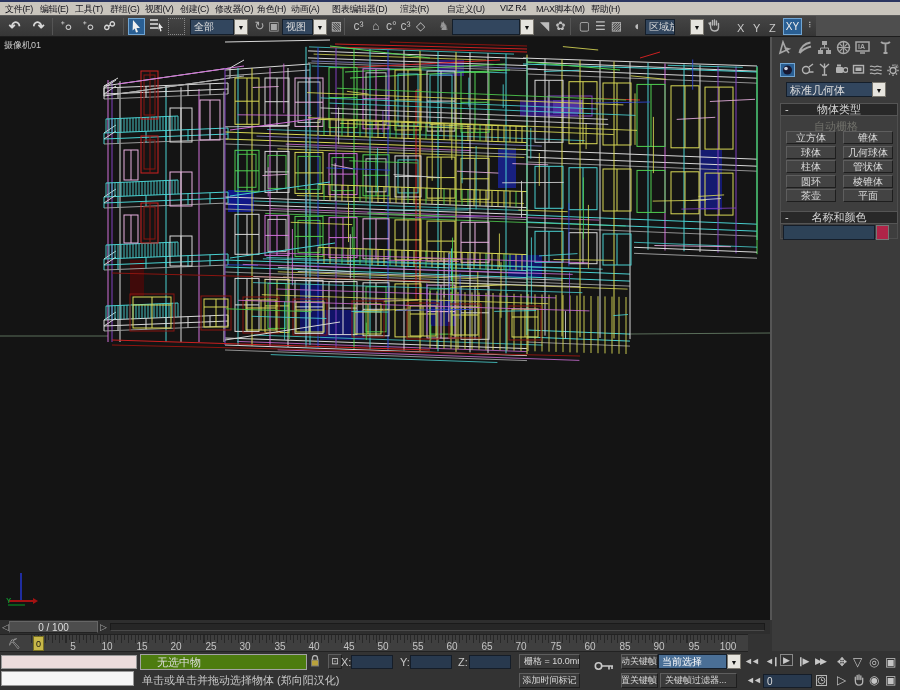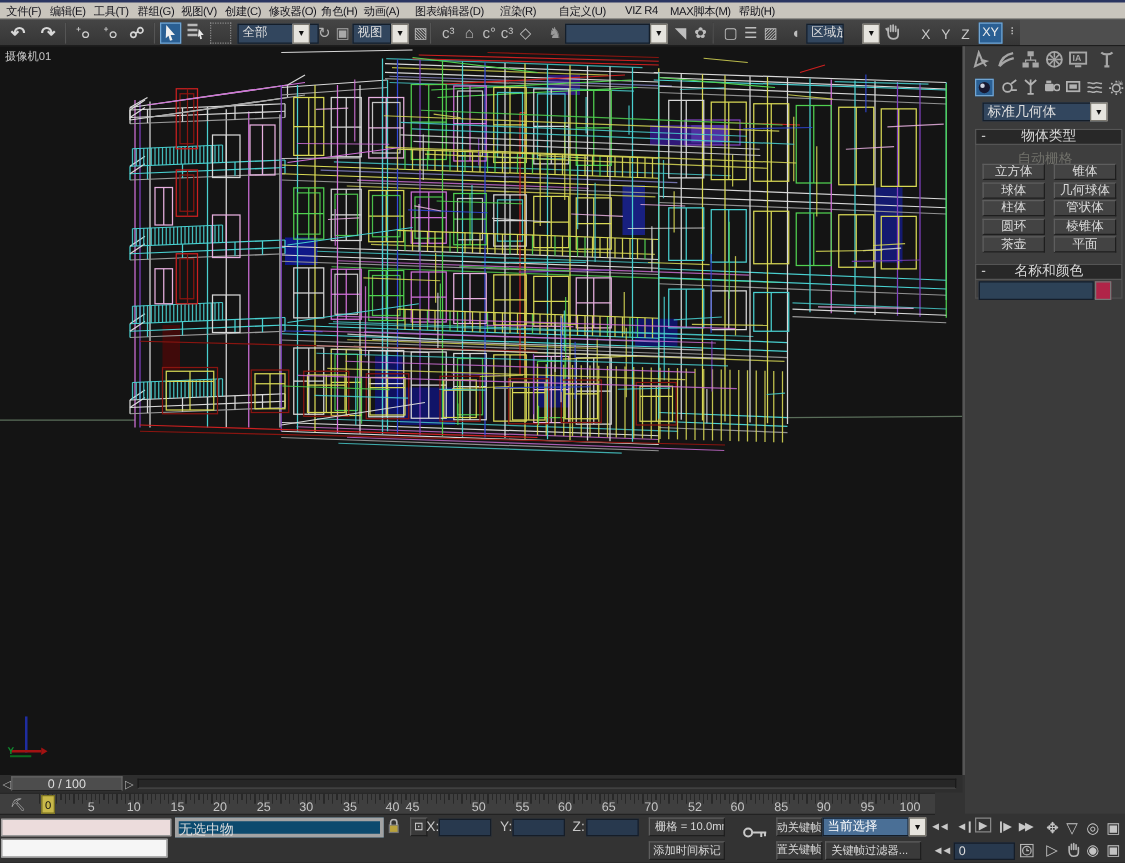--- a/index.html
+++ b/index.html
@@ -81,21 +81,21 @@
     <div class="ti tsel" style="left:128px"><svg width="13" height="14" viewBox="0 0 13 14">
           <path d="M3 1 L10 9 L6.5 9 L8 13 L6 13.6 L4.8 9.6 L2.6 11.5 Z" fill="#f0f0f0"></path>
         </svg></div>
     <div class="ti" style="left:148px"><svg width="15" height="14" viewBox="0 0 15 14">
           <rect x="1" y="1" width="8" height="2" fill="#b8b8b8"></rect>
           <rect x="1" y="5" width="8" height="2" fill="#b8b8b8"></rect>
           <rect x="1" y="9" width="8" height="2" fill="#b8b8b8"></rect>
           <path d="M10 5 L14 10 L11.8 10 L12.6 13 L11.2 13.4 L10.5 10.6 L9.3 11.8 Z" fill="#e8e8e8"></path>
         </svg></div>
     <div class="ti" style="left:168px;border:1px dotted #888"></div>
-    <div class="ddfield" style="left:190px;width:65px">全部</div>
+    <div class="ddfield" style="left:190px;width:44px">全部</div>
     <div class="ddbtn" style="left:234px">▼</div>
     <div class="ti" style="left:251px;color:#b0b0b0">↻</div>
     <div class="ti" style="left:267px;width:14px;color:#a8a8a8">▣</div>
 
     <div class="ddfield" style="left:282px;width:31px;">视图</div>
     <div class="ddbtn" style="left:313px">▼</div>
     <div class="ti" style="left:328px">▧</div>
     <div class="tsep" style="left:344px"></div>
     <div class="ti" style="left:350px">c³</div>
     <div class="ti" style="left:367px">⌂</div>
@@ -965,39 +965,40 @@
     <div id="rticks2"></div>
     <span class="num" style="left:38px">0</span>
     <span class="num" style="left:73px">5</span>
     <span class="num" style="left:107px">10</span>
     <span class="num" style="left:142px">15</span>
     <span class="num" style="left:176px">20</span>
     <span class="num" style="left:211px">25</span>
     <span class="num" style="left:245px">30</span>
     <span class="num" style="left:280px">35</span>
     <span class="num" style="left:314px">40</span>
-    <span class="num" style="left:330px">45</span>
+    <span class="num" style="left:349px">45</span>
     <span class="num" style="left:383px">50</span>
     <span class="num" style="left:418px">55</span>
     <span class="num" style="left:452px">60</span>
     <span class="num" style="left:487px">65</span>
     <span class="num" style="left:521px">70</span>
-    <span class="num" style="left:556px">52</span>
+    <span class="num" style="left:556px">75</span>
     <span class="num" style="left:590px">60</span>
     <span class="num" style="left:625px">85</span>
     <span class="num" style="left:659px">90</span>
     <span class="num" style="left:694px">95</span>
     <span class="num" style="left:728px">100</span>
     <div style="position:absolute;left:8px;top:3px;color:#bbb;font-size:10px">⛏</div>
     <div id="tslider0">0</div>
   </div>
   <div id="statusarea">
     <div style="position:absolute;left:1px;top:3px;width:136px;height:14px;background:#ecdcdc;border:1px solid #999"></div>
     <div style="position:absolute;left:1px;top:19px;width:133px;height:15px;background:#f6f6f6;border:1px solid #999"></div>
-    <div style="position:absolute;left:140px;top:2px;width:167px;height:16px;background:#0c4a6e;border:3px solid #a3a3a3;color:#ddd;font-size:11px;line-height:14px;padding-left:0">无选中物</div>
+    <div style="position:absolute;left:140px;top:2px;width:167px;height:16px;background:#4d7c0f;border:1px solid #a3a3a3;color:#ddd;font-size:11px;line-height:14px;padding-left:16px">无选中物</div>
+    <div class="slabel" style="left:142px;top:21px">单击或单击并拖动选择物体 (郑向阳汉化)</div>
     <div class="nicon" style="left:310px;top:3px"><svg width="10" height="12" viewBox="0 0 10 12">
           <rect x="1.5" y="5" width="7" height="6" fill="#b9a23c" stroke="#777"></rect>
           <path d="M2.5 5 V3 a2.5 2.5 0 0 1 5 0 V5" stroke="#b5b5b5" stroke-width="1.3" fill="none"></path>
         </svg></div>
     <div class="sbox" style="left:328px;top:2px;width:14px">⊡</div>
     <div class="slabel" style="left:341px;top:4px">X:</div>
     <div class="sfield" style="left:351px;top:3px;width:42px"></div>
     <div class="slabel" style="left:400px;top:4px">Y:</div>
     <div class="sfield" style="left:410px;top:3px;width:42px"></div>
     <div class="slabel" style="left:458px;top:4px">Z:</div>

